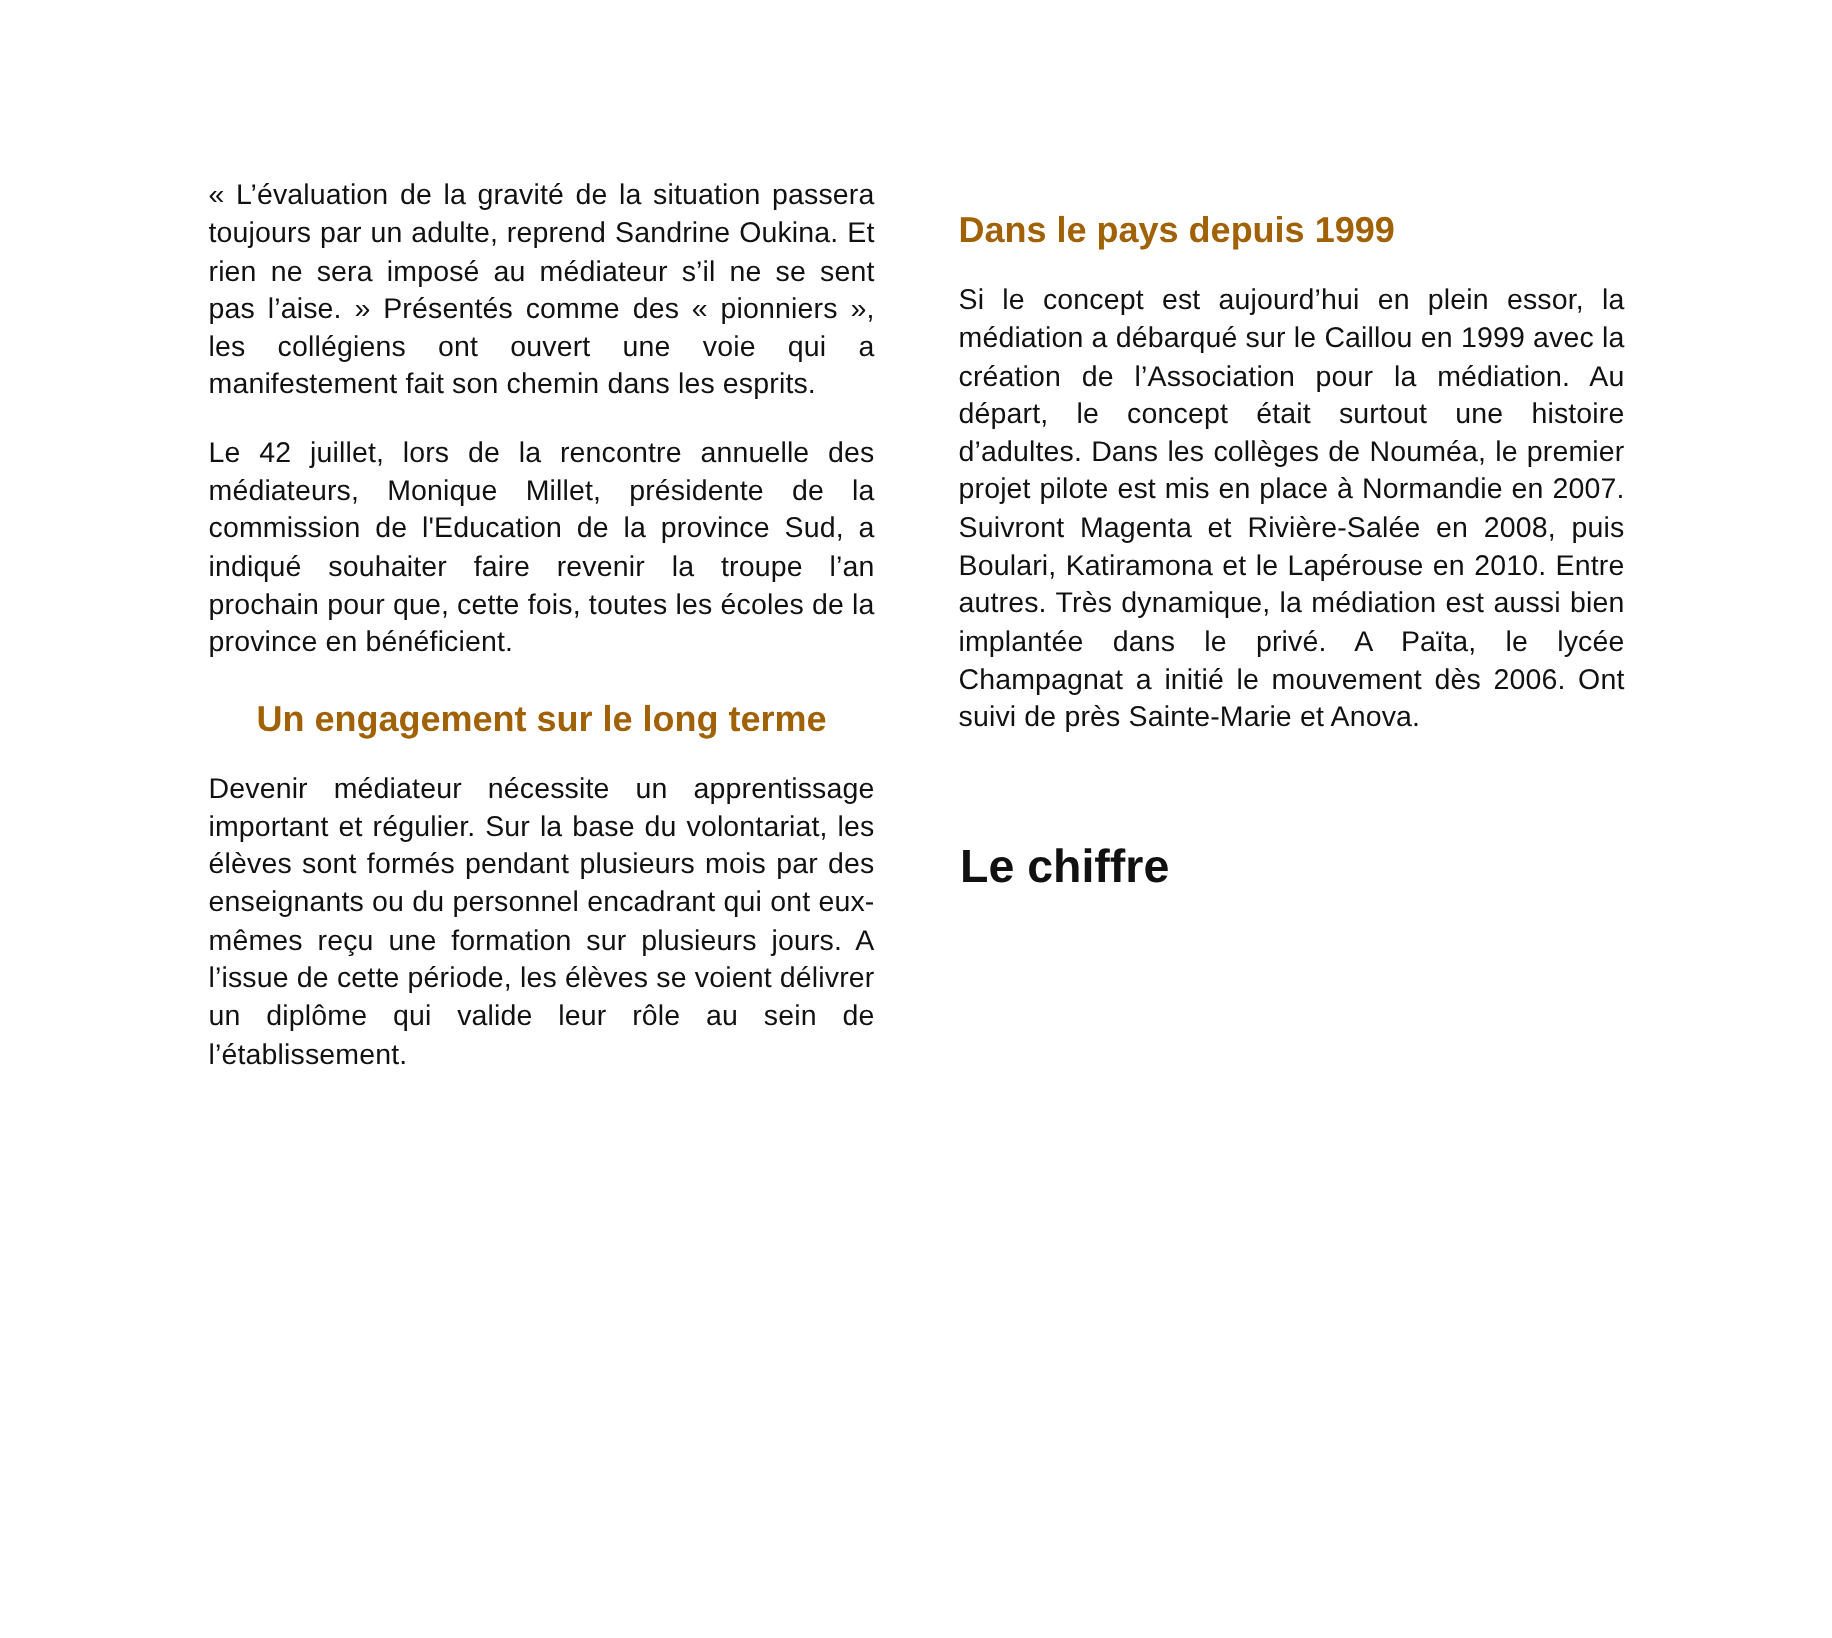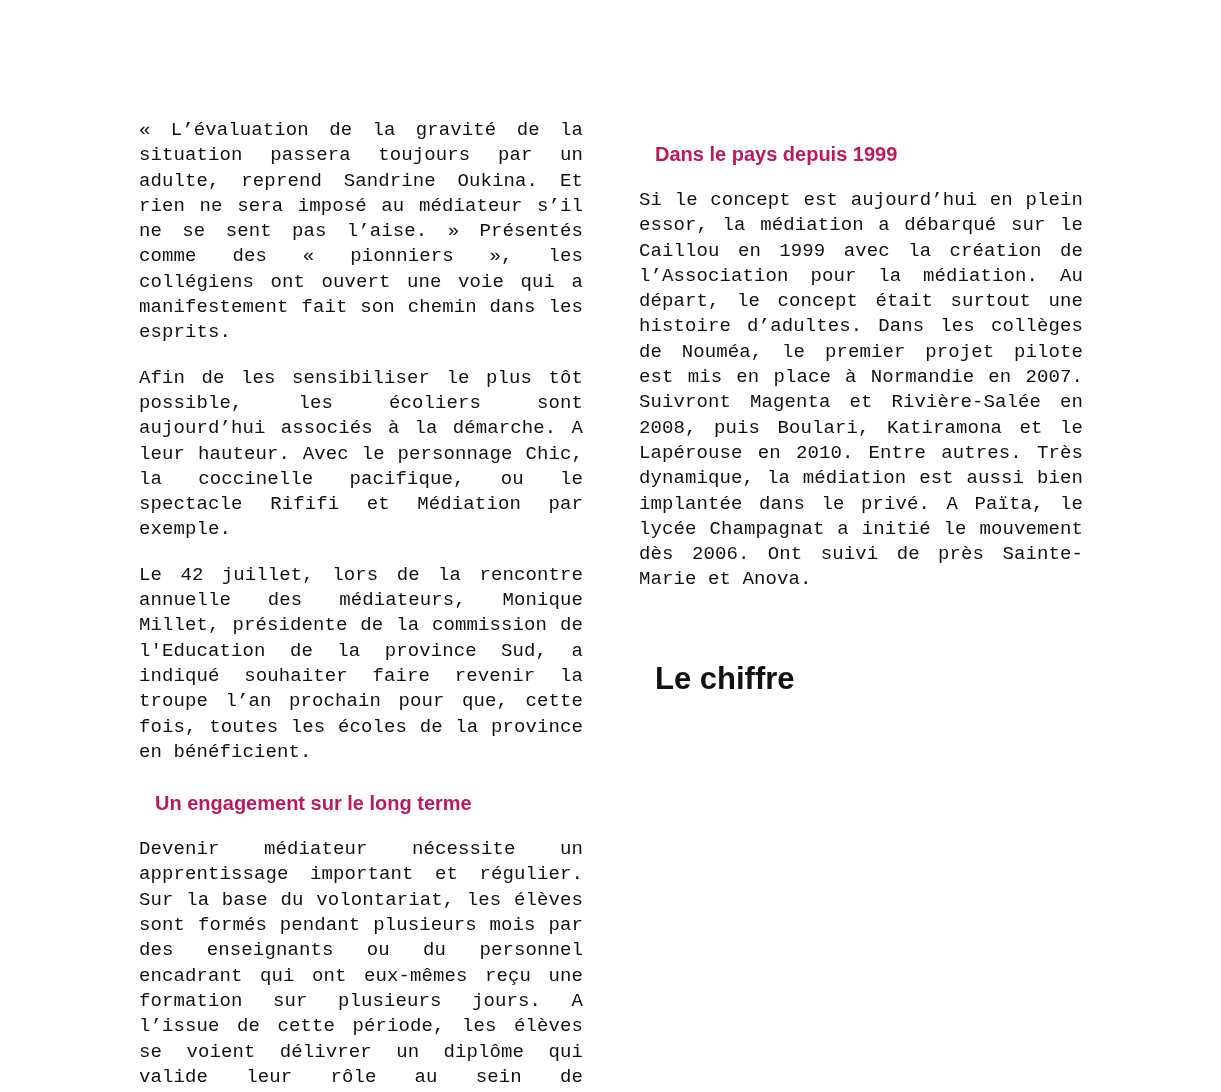--- a/index.html
+++ b/index.html
@@ -20,55 +20,53 @@
       width: 444px;
     }
     .col-left { left: 139px; top: 118px; }
     .col-right { left: 639px; top: 118px; }
     p.body {
       margin: 0;
       font-size: 19px;
       line-height: 25.3px;
       text-align: justify;
       letter-spacing: 0.1px;
-      font-family: Liberation Mono, monospace;
     }
     .gap-para { margin-top: 20px !important; }
     h2.big {
-      margin: 16px;
+      margin: 1px;
       font-size: 31px;
       font-weight: bold;
       line-height: 36px;
       color: #111;
     }
     h3.sub {
-      margin: 16px;
-      font-size: 20px;
+      margin: 0;
+      font-size: 24px;
       font-weight: bold;
       line-height: 24px;
-      color: #be185d;
+      color: #a16207;
     }
     .bullet-square {
       display: inline-block;
       width: 13px;
       height: 13px;
       background: #111;
       margin-right: 12px;
       vertical-align: 3px;
     }
   </style>
 </head>
 <body>
 
 <div class="col col-left">
   <p class="body">« L’évaluation de la gravité de la situation passera toujours par un adulte, reprend Sandrine Oukina. Et rien ne sera imposé au médiateur s’il ne se sent pas l’aise. » Présentés comme des « pionniers », les collégiens ont ouvert une voie qui a manifestement fait son chemin dans les esprits.</p>
-  <p class="body gap-para">Afin de les sensibiliser le plus tôt possible, les écoliers sont aujourd’hui associés à la démarche. A leur hauteur. Avec le personnage Chic, la coccinelle pacifique, ou le spectacle Rififi et Médiation par exemple.</p>
   <p class="body gap-para">Le 42 juillet, lors de la rencontre annuelle des médiateurs, Monique Millet, présidente de la commission de l'Education de la province Sud, a indiqué souhaiter faire revenir la troupe l’an prochain pour que, cette fois, toutes les écoles de la province en bénéficient.</p>
 
-  <h3 class="sub" style="margin-top:26px;">Un engagement sur le long terme</h3>
+  <h3 class="sub" style="margin-top:26px;text-align:center;">Un engagement sur le long terme</h3>
   <p class="body" style="margin-top:22px;">Devenir médiateur nécessite un apprentissage important et régulier. Sur la base du volontariat, les élèves sont formés pendant plusieurs mois par des enseignants ou du personnel encadrant qui ont eux-mêmes reçu une formation sur plusieurs jours. A l’issue de cette période, les élèves se voient délivrer un diplôme qui valide leur rôle au sein de l’établissement.</p>
 </div>
 
 <div class="col col-right">
   <h3 class="sub" style="margin-top:24px;">Dans le pays depuis 1999</h3>
   <p class="body" style="margin-top:22px;">Si le concept est aujourd’hui en plein essor, la médiation a débarqué sur le Caillou en 1999 avec la création de l’Association pour la médiation. Au départ, le concept était surtout une histoire d’adultes. Dans les collèges de Nouméa, le premier projet pilote est mis en place à Normandie en 2007. Suivront Magenta et Rivière-Salée en 2008, puis Boulari, Katiramona et le Lapérouse en 2010. Entre autres. Très dynamique, la médiation est aussi bien implantée dans le privé. A Païta, le lycée Champagnat a initié le mouvement dès 2006. Ont suivi de près Sainte-Marie et Anova.</p>
 
   <h2 class="big" style="margin-top:68px;">Le chiffre</h2>
 </div>
 

